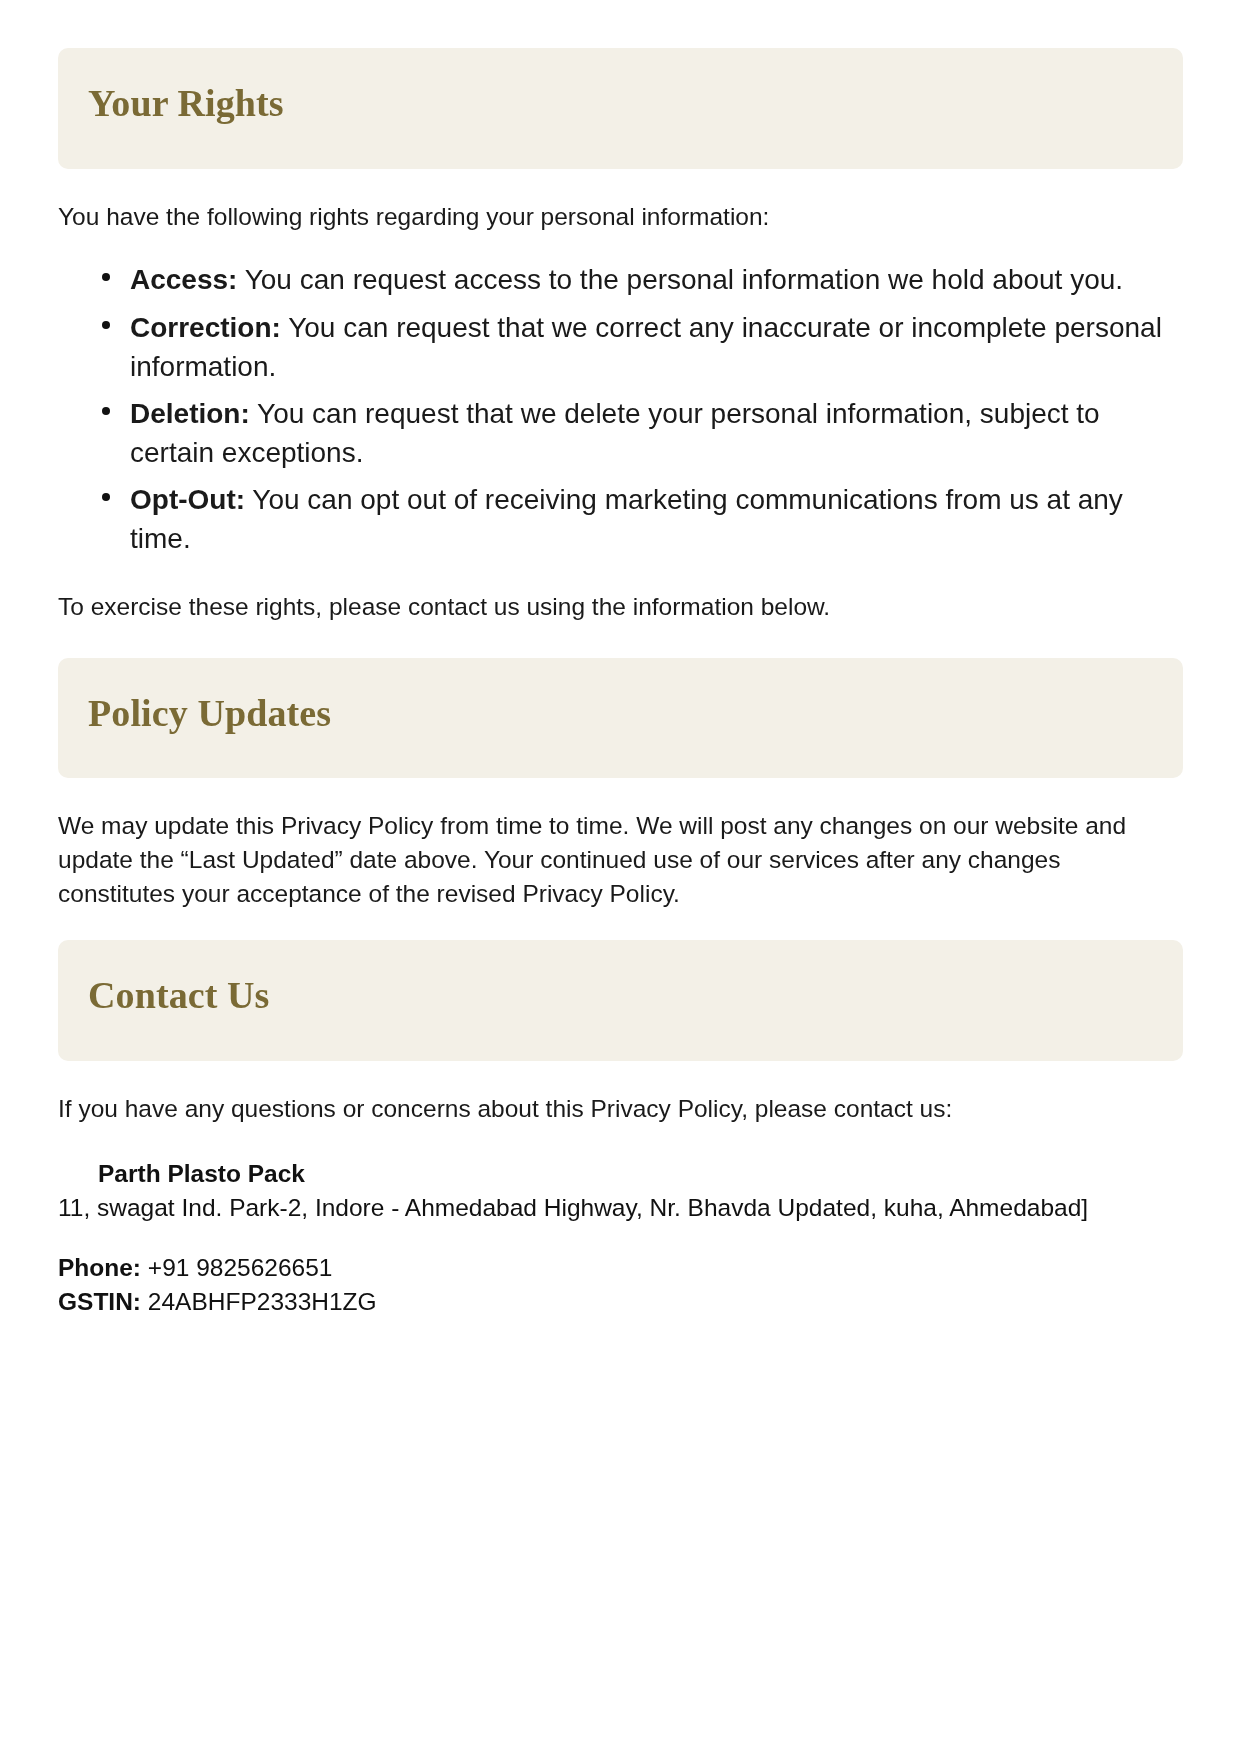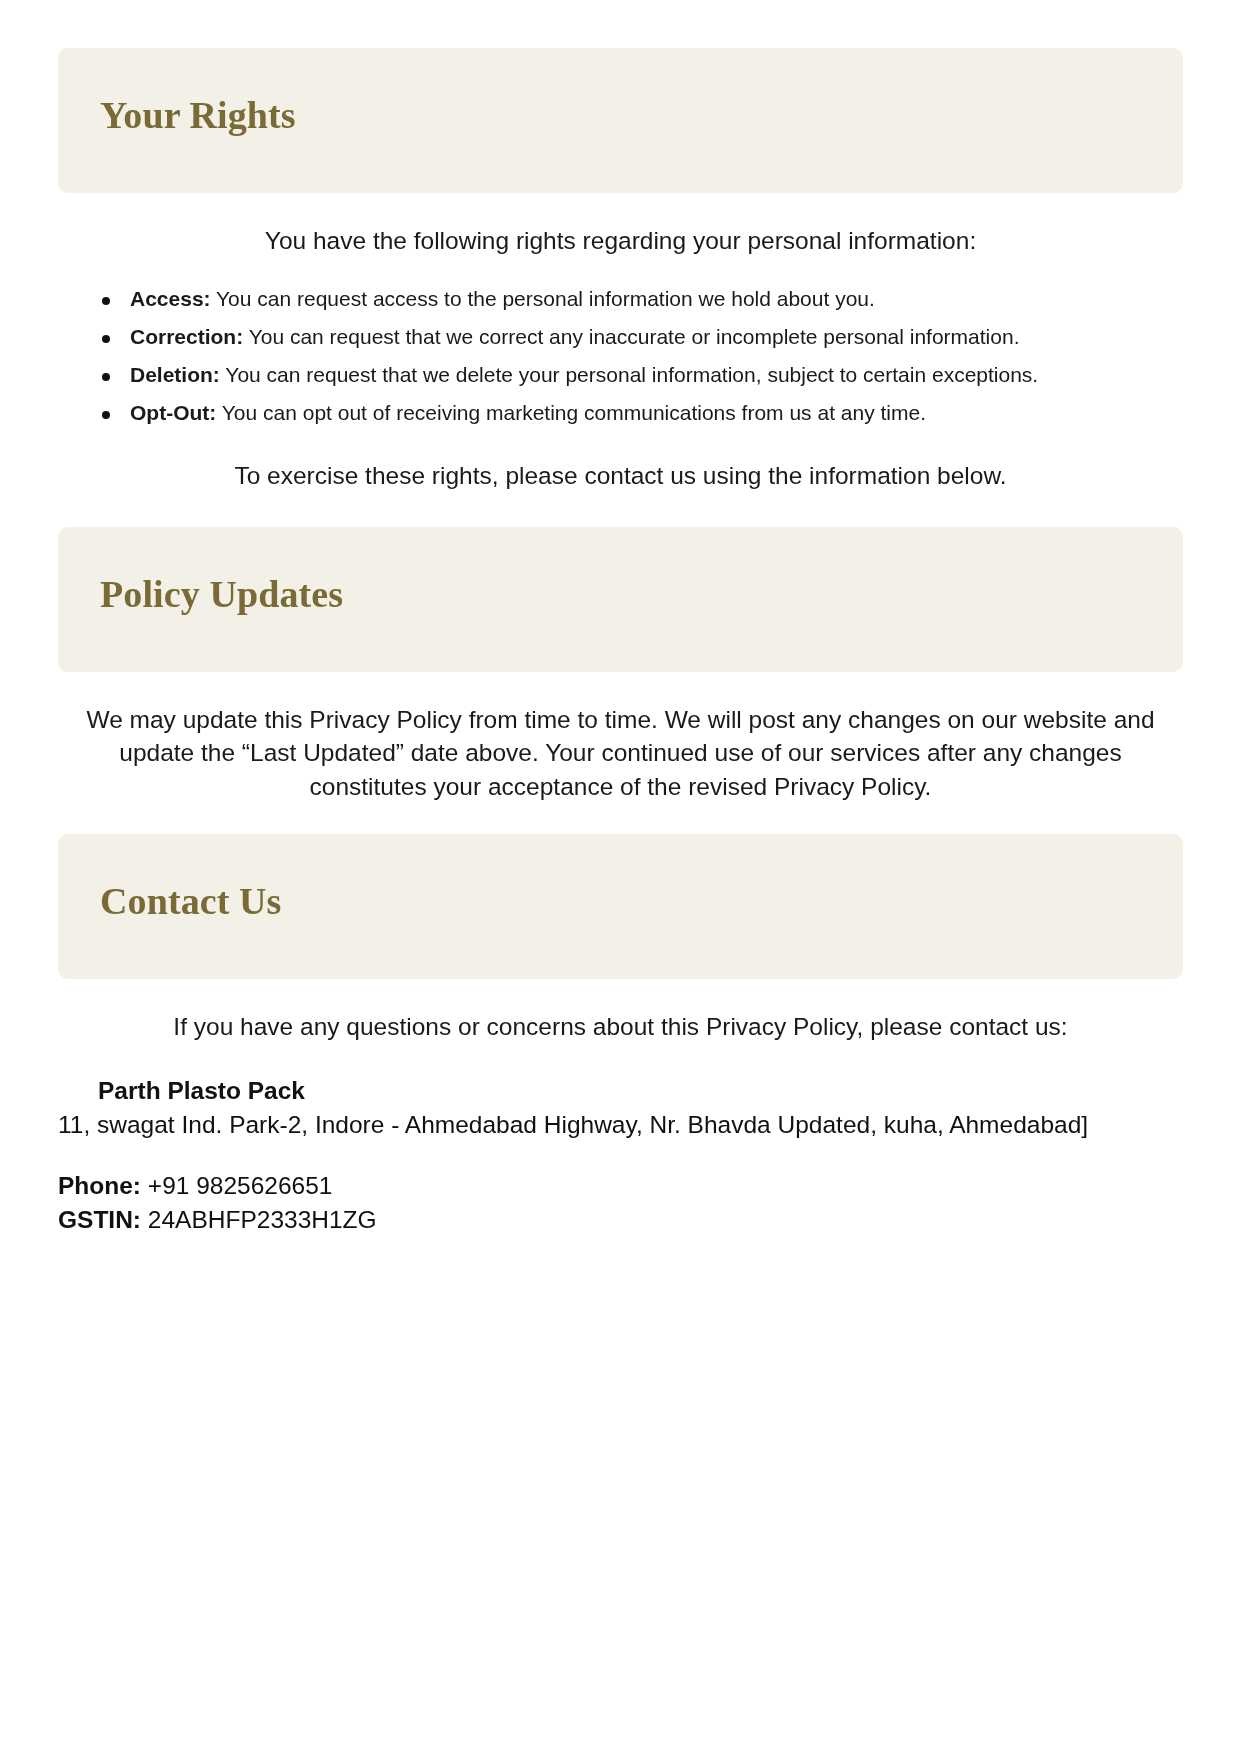--- a/index.html
+++ b/index.html
@@ -29,51 +29,50 @@
 
   
   .section-banner {
     background: #f3f0e7;
     border-radius: 10px;
     padding: 30px 26px 40px 26px;
     margin: 0 0 0 0;
     box-sizing: border-box;
   }
   .section-banner h2 {
-    margin: 16px;
+    margin: 4px;
     font-family: "Liberation Serif", serif;
     font-weight: bold;
     font-size: 38px;
     line-height: 1.12;
     color: #7a6a35;
     letter-spacing: 0.1px;
   }
 
   
   .body-text {
     font-family: "Liberation Sans", sans-serif;
     font-size: 24.5px;
     line-height: 1.38;
     color: #1a1a1a;
     margin: 0;
-    text-align: center;
   }
   .para {
     margin: 31px 0 0 0;
   }
 
   
   ul.rights-list {
     list-style: none;
     margin: 28px 0 0 0;
     padding: 0 0 0 44px;
   }
   ul.rights-list > li {
     position: relative;
-    font-size: 21px;
+    font-size: 28px;
     line-height: 1.38;
     margin: 0 0 9px 0;
     padding-left: 28px;
     color: #1a1a1a;
   }
   ul.rights-list > li:last-child {
     margin-bottom: 4px;
   }
   ul.rights-list > li .bullet-dot {
     position: absolute;

